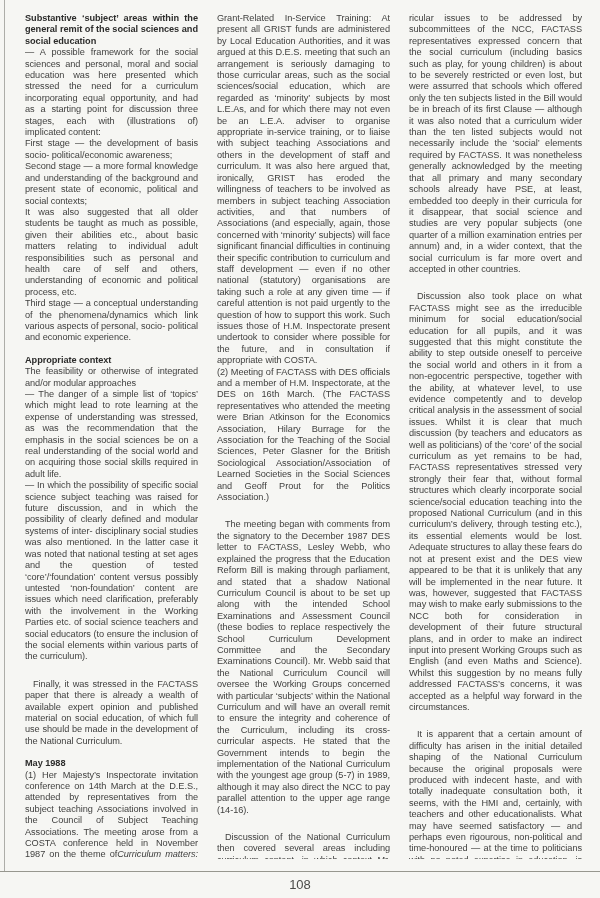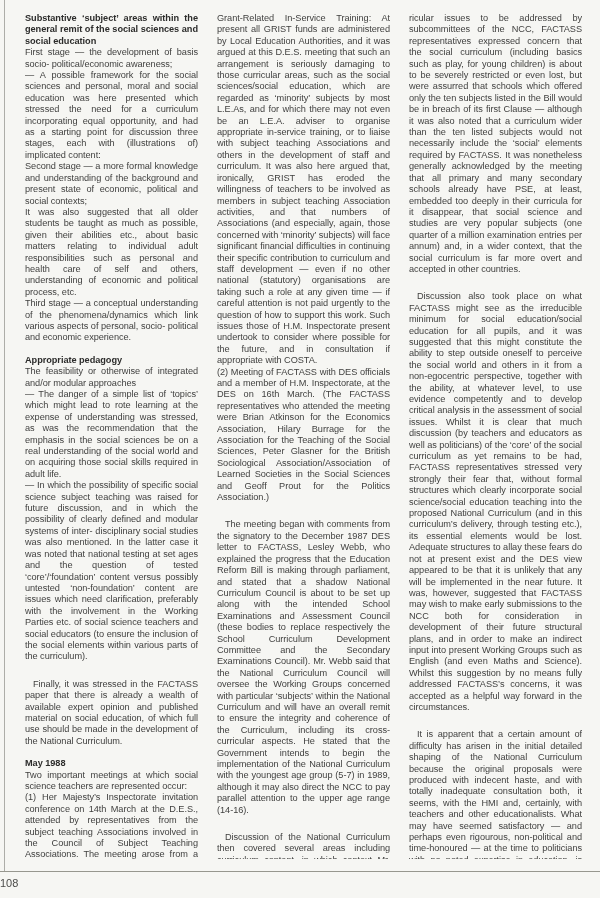--- a/index.html
+++ b/index.html
@@ -49,48 +49,47 @@
   .footer-rule {
     position: absolute;
     left: 0; top: 871px;
     width: 600px; height: 1px;
     background: #97978f;
   }
   .page-number {
     position: absolute;
     left: 0; top: 877px;
     width: 600px;
-    text-align: left;
-    font-size: 11px;
+    text-align: center;
+    font-size: 13px;
     color: #4c4c4a;
   }
 </style>
 </head>
 <body>
 
 <div class="page">
   <div class="left-edge-line"></div>
 
   <div class="columns">
     <div class="column">
         <p class="heading"><span>Substantive ‘subject’ areas within the general remit of the social sciences and social education</span></p>
+        <p class="para"><span>— A possible framework for the social sciences and personal, moral and social education was here presented which stressed the need for a curriculum incorporating equal opportunity, and had as a starting point for discussion three stages, each with (illustrations of) implicated content:</span></p>
         <p class="para"><span>First stage — the development of basis socio- political/economic awareness;</span></p>
-        <p class="para"><span>— A possible framework for the social sciences and personal, moral and social education was here presented which stressed the need for a curriculum incorporating equal opportunity, and had as a starting point for discussion three stages, each with (illustrations of) implicated content:</span></p>
         <p class="para"><span>Second stage — a more formal knowledge and understanding of the background and present state of economic, political and social contexts;</span></p>
         <p class="para"><span>It was also suggested that all older students be taught as much as possible, given their abilities etc., about basic matters relating to individual adult responsibilities such as personal and health care of self and others, understanding of economic and political process, etc.</span></p>
         <p class="para"><span>Third stage — a conceptual understanding of the phenomena/dynamics which link various aspects of personal, socio- political and economic experience.</span></p>
         <div class="spacer"></div>
-        <p class="heading"><span>Appropriate pedagogy</span></p>
+        <p class="heading"><span>Appropriate context</span></p>
         <p class="para"><span>The feasibility or otherwise of integrated and/or modular approaches</span></p>
         <p class="para"><span>— The danger of a simple list of ‘topics’ which might lead to rote learning at the expense of understanding was stressed, as was the recommendation that the emphasis in the social sciences be on a real understanding of the social world and on acquiring those social skills required in adult life.</span></p>
         <p class="para"><span>— In which the possibility of specific social science subject teaching was raised for future discussion, and in which the possibility of clearly defined and modular systems of inter- disciplinary social studies was also mentioned. In the latter case it was noted that national testing at set ages and the question of tested ‘core’/‘foundation’ content versus possibly untested ‘non-foundation’ content are issues which need clarification, preferably with the involvement in the Working Parties etc. of social science teachers and social educators (to ensure the inclusion of the social elements within various parts of the curriculum).</span></p>
         <p class="para indent"><span>Finally, it was stressed in the FACTASS paper that there is already a wealth of available expert opinion and published material on social education, of which full use should be made in the development of the National Curriculum.</span></p>
         <div class="spacer"></div>
         <p class="heading"><span>May 1988</span></p>
-        <p class="para"><span>Two important meetings at which social science teachers are represented occur:</span></p>
         <p class="para"><span>(1) Her Majesty’s Inspectorate invitation conference on 14th March at the D.E.S., attended by representatives from the subject teaching Associations involved in the Council of Subject Teaching Associations. The meeting arose from a COSTA conference held in November 1987 on the theme of</span><span class="italic">Curriculum matters: Association activities</span></p>
       </div>
     <div class="column">
         <p class="para"><span>Grant-Related In-Service Training: At present all GRIST funds are administered by Local Education Authorities, and it was argued at this D.E.S. meeting that such an arrangement is seriously damaging to those curricular areas, such as the social sciences/social education, which are regarded as ‘minority’ subjects by most L.E.As, and for which there may not even be an L.E.A. adviser to organise appropriate in-service training, or to liaise with subject teaching Associations and others in the development of staff and curriculum. It was also here argued that, ironically, GRIST has eroded the willingness of teachers to be involved as members in subject teaching Association activities, and that numbers of Associations (and especially, again, those concerned with ‘minority’ subjects) will face significant financial difficulties in continuing their specific contribution to curriculum and staff development — even if no other national (statutory) organisations are taking such a role at any given time — if careful attention is not paid urgently to the question of how to support this work. Such issues those of H.M. Inspectorate present undertook to consider where possible for the future, and in consultation if appropriate with COSTA.</span></p>
         <p class="para"><span>(2) Meeting of FACTASS with DES officials and a member of H.M. Inspectorate, at the DES on 16th March. (The FACTASS representatives who attended the meeting were Brian Atkinson for the Economics Association, Hilary Burrage for the Association for the Teaching of the Social Sciences, Peter Glasner for the British Sociological Association/Association of Learned Societies in the Social Sciences and Geoff Prout for the Politics Association.)</span></p>
         <p class="para indent"><span>The meeting began with comments from the signatory to the December 1987 DES letter to FACTASS, Lesley Webb, who explained the progress that the Education Reform Bill is making through parliament, and stated that a shadow National Curriculum Council is about to be set up along with the intended School Examinations and Assessment Council (these bodies to replace respectively the School Curriculum Development Committee and the Secondary Examinations Council). Mr. Webb said that the National Curriculum Council will oversee the Working Groups concerned with particular ‘subjects’ within the National Curriculum and will have an overall remit to ensure the integrity and coherence of the Curriculum, including its cross-curricular aspects. He stated that the Government intends to begin the implementation of the National Curriculum with the youngest age group (5-7) in 1989, although it may also direct the NCC to pay parallel attention to the upper age range (14-16).</span></p>
         <p class="para indent"><span>Discussion of the National Curriculum then covered several areas including curriculum content, in which context Mr. Webb and his colleagues acknowledged the need for economic and political content and assured FACTASS representatives that Personal and Social Education and Health Education (but excluding sex education and AIDS!) have been identified as among a number of specific cross-cur-</span></p>
       </div>
     <div class="column">
         <p class="para"><span>ricular issues to be addressed by subcommittees of the NCC, FACTASS representatives expressed concern that the social curriculum (including basics such as play, for young children) is about to be severely restricted or even lost, but were assurred that schools which offered only the ten subjects listed in the Bill would be in breach of its first Clause — although it was also noted that a curriculum wider than the ten listed subjects would not necessarily include the ‘social’ elements required by FACTASS. It was nonetheless generally acknowledged by the meeting that all primary and many secondary schools already have PSE, at least, embedded too deeply in their curricula for it disappear, that social science and studies are very popular subjects (one quarter of a million examination entries per annum) and, in a wider context, that the social curriculum is far more overt and accepted in other countries.</span></p>

